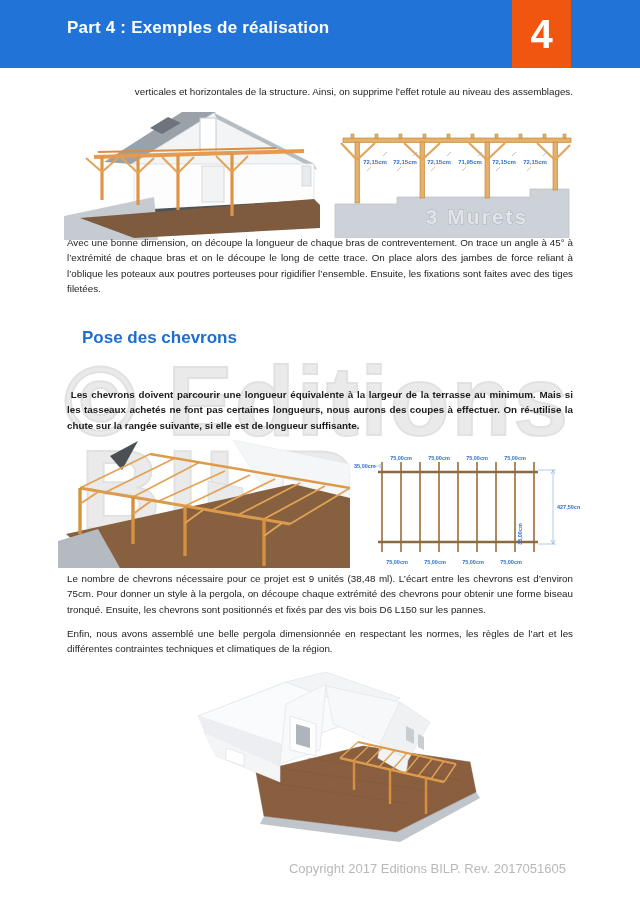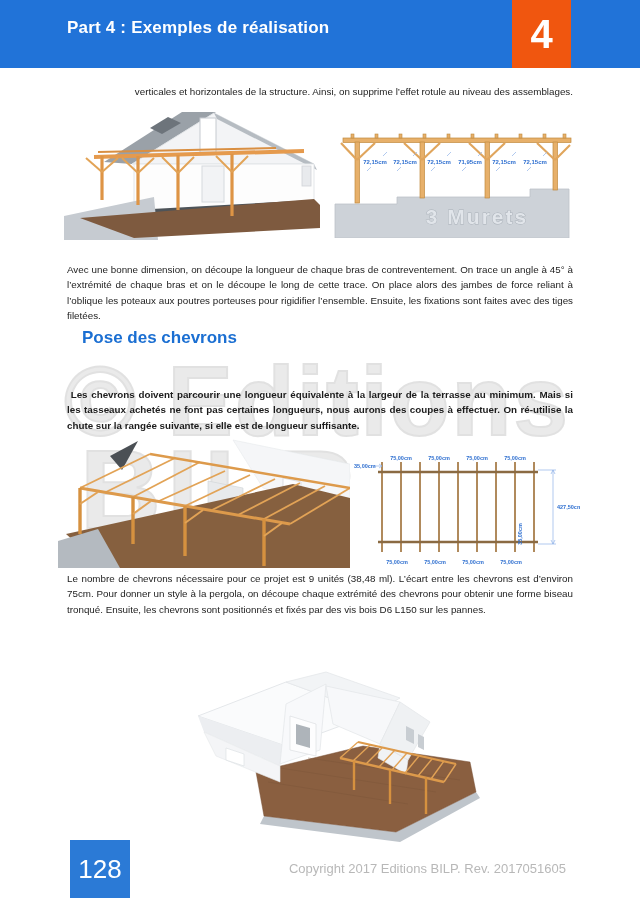--- a/index.html
+++ b/index.html
@@ -21,21 +21,21 @@
   .chapter-title{position:absolute;left:67px;top:0;height:55px;display:flex;align-items:center;
                  margin:0;font-size:17px;font-weight:700;color:#ffffff;letter-spacing:.2px;}
   .chapter-badge{position:absolute;left:512px;top:0;width:59px;height:68px;background:#f0560f;
                  display:flex;align-items:center;justify-content:center;}
   .chapter-badge span{color:#ffffff;font-size:40px;font-weight:700;line-height:1;}
 
   
   .para{position:absolute;left:67px;width:506px;font-size:9.8px;line-height:15.4px;
         text-align:justify;color:#1c1c1c;margin:0;}
   .p-intro{top:84px;text-align:right;}
-  .p-bracing{top:262px;}
+  .p-bracing{top:235px;}
   .section-heading{position:absolute;left:67px;top:313px;margin:15px;font-size:17px;
         font-weight:700;color:#1b6fd2;}
   .p-s1{top:341px;}
   .p-s2{top:387px;font-weight:bold;}
   .p-s3{top:571px;}
   .p-s4{top:626px;}
 
   
   .fig{position:absolute;text-align:center;}
   .fig svg{display:block;width:100%;height:100%;}
@@ -264,20 +264,21 @@
           <text class="dim-s" x="83" y="132" text-anchor="middle">75,00cm</text>
           <text class="dim-s" x="121" y="132" text-anchor="middle">75,00cm</text>
           <text class="dim-s" x="159" y="132" text-anchor="middle">75,00cm</text>
           <text class="dim-s" x="205" y="77">427,50cm</text>
           <text class="dim-s" x="170" y="102" text-anchor="middle" transform="rotate(-90 170 102)">35,00cm</text>
         </g>
       </svg>
     </div>
 
     <p class="para p-s3">Le nombre de chevrons nécessaire pour ce projet est 9 unités (38,48 ml). L’écart entre les chevrons est d’environ 75cm. Pour donner un style à la pergola, on découpe chaque extrémité des chevrons pour obtenir une forme biseau tronqué. Ensuite, les chevrons sont positionnés et fixés par des vis bois D6 L150 sur les pannes.</p>
+    <p class="para p-s4">Enfin, nous avons assemblé une belle pergola dimensionnée en respectant les normes, les règles de l’art et les différentes contraintes techniques et climatiques de la région.</p>
 
     <div class="fig fig5">
       <svg viewBox="0 0 312 178">
         <g>
           <polygon points="96,152 228,168 308,128 312,134 232,178 92,160" fill="#bfc5cb"></polygon>
           <polygon points="88,108 195,82 302,98 308,128 228,168 96,152" fill="#8a5f40" stroke="#7a5338" stroke-width=".5"></polygon>
           <g stroke="#7a5338" stroke-width=".4">
             <line x1="100" y1="118" x2="240" y2="140"></line>
             <line x1="112" y1="104" x2="268" y2="128"></line>
             <line x1="140" y1="94" x2="292" y2="116"></line>
@@ -314,19 +315,16 @@
           <line x1="172" y1="94" x2="276" y2="118" stroke="#dd9a4b" stroke-width="2.4"></line>
           <g stroke="#d6913f" stroke-width="2.4">
             <line x1="186" y1="97" x2="186" y2="126"></line>
             <line x1="222" y1="106" x2="222" y2="140"></line>
             <line x1="258" y1="113" x2="258" y2="150"></line>
           </g>
         </g>
       </svg>
     </div>
 
-    <div class="page-number-box">
-      <span>128</span>
-    </div>
     <div class="copyright">Copyright 2017 Editions BILP. Rev. 2017051605</div>
 
   </div>
 </div>
 
 </body></html>

